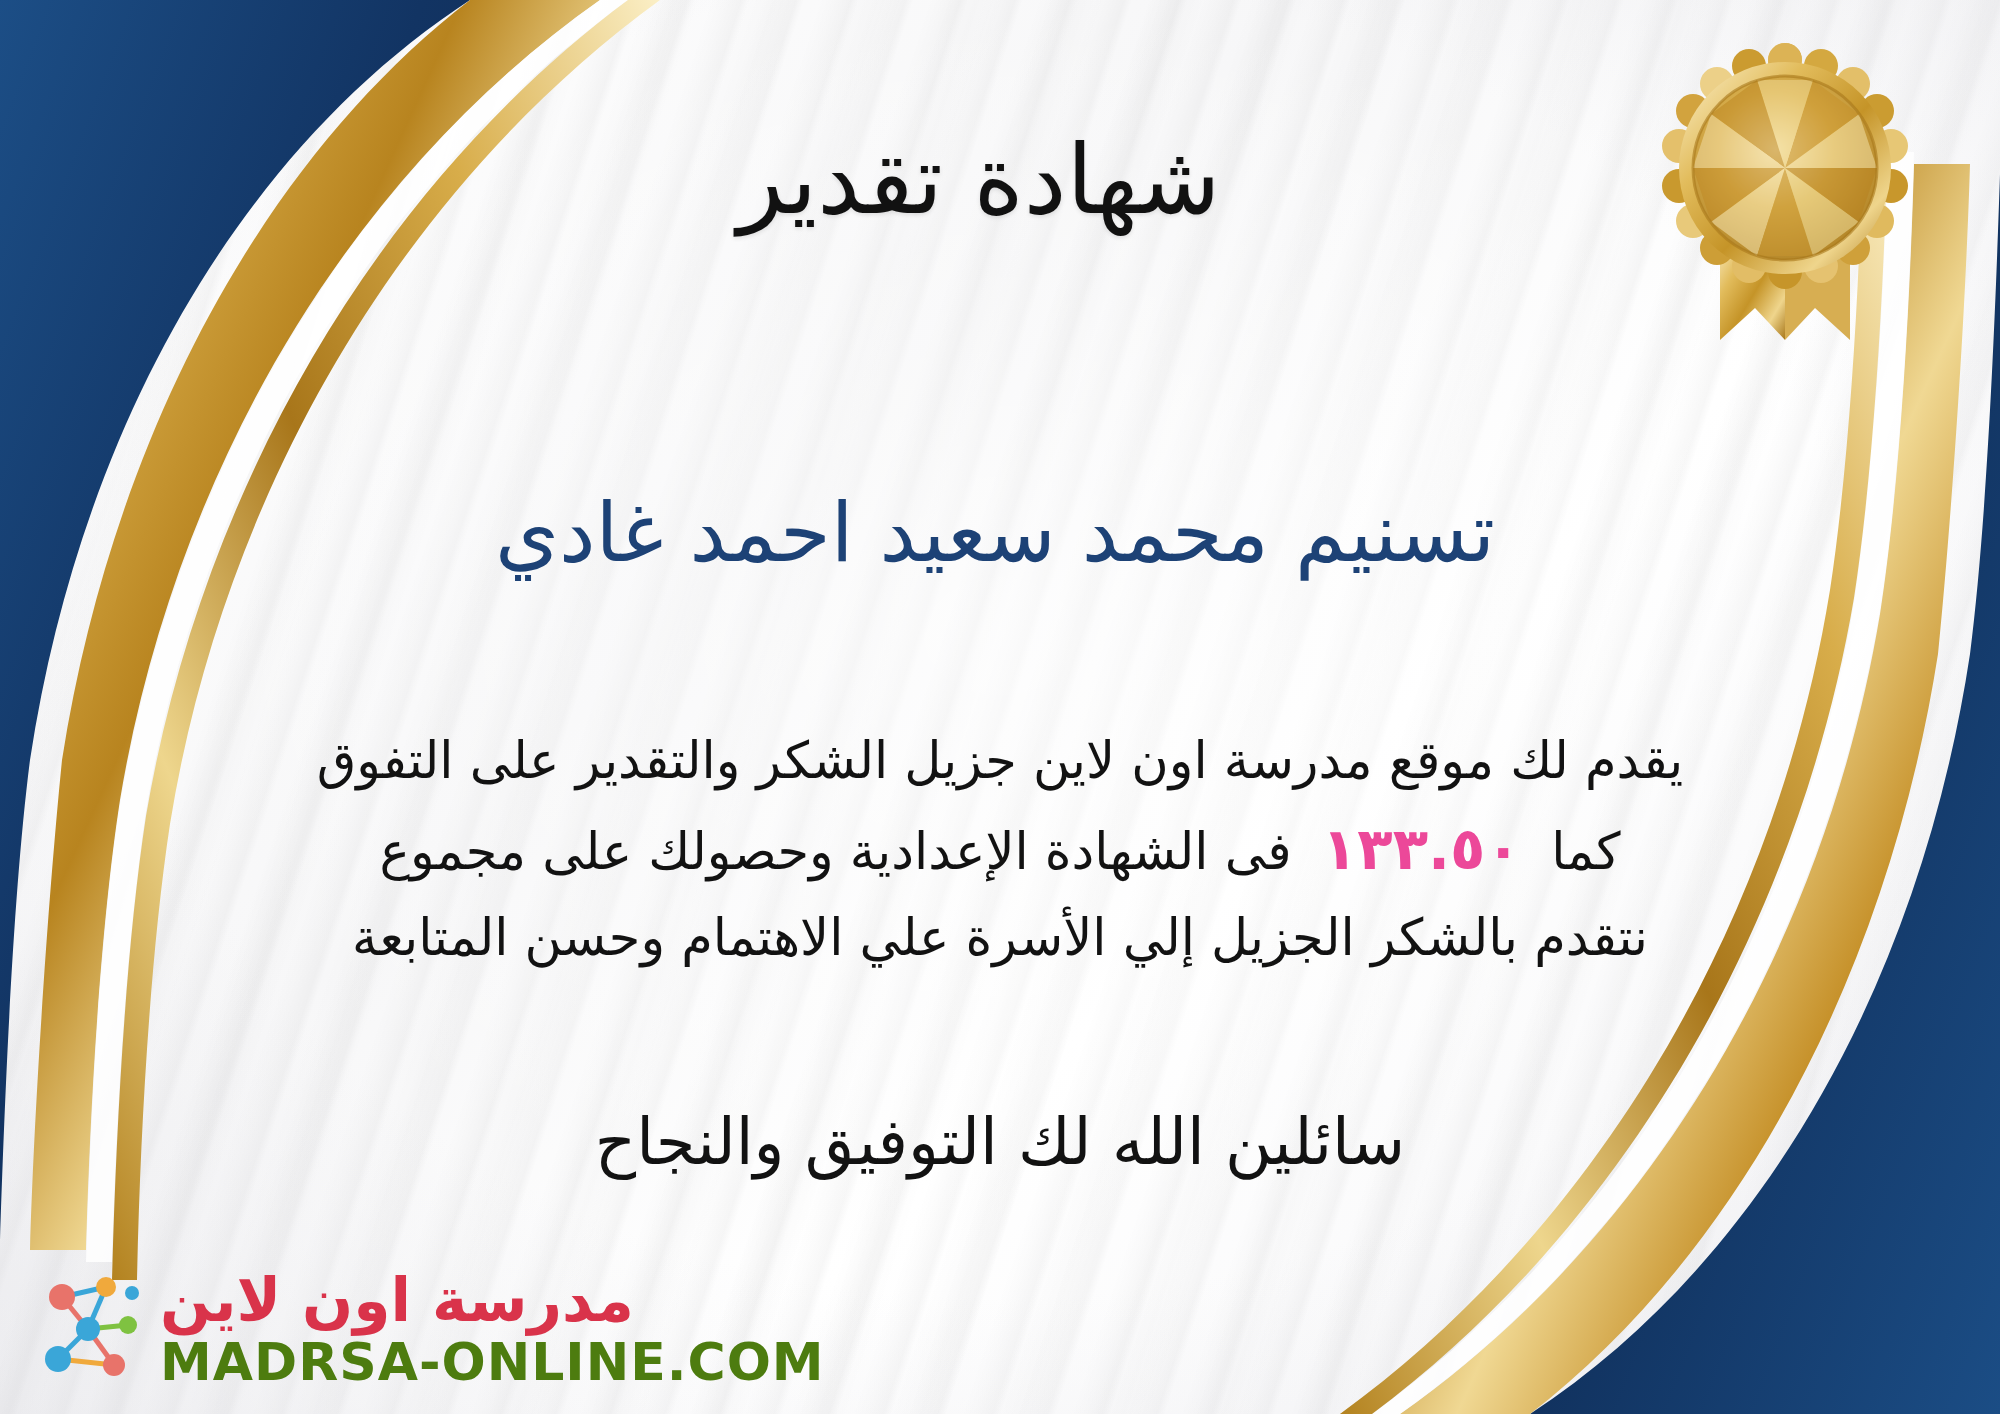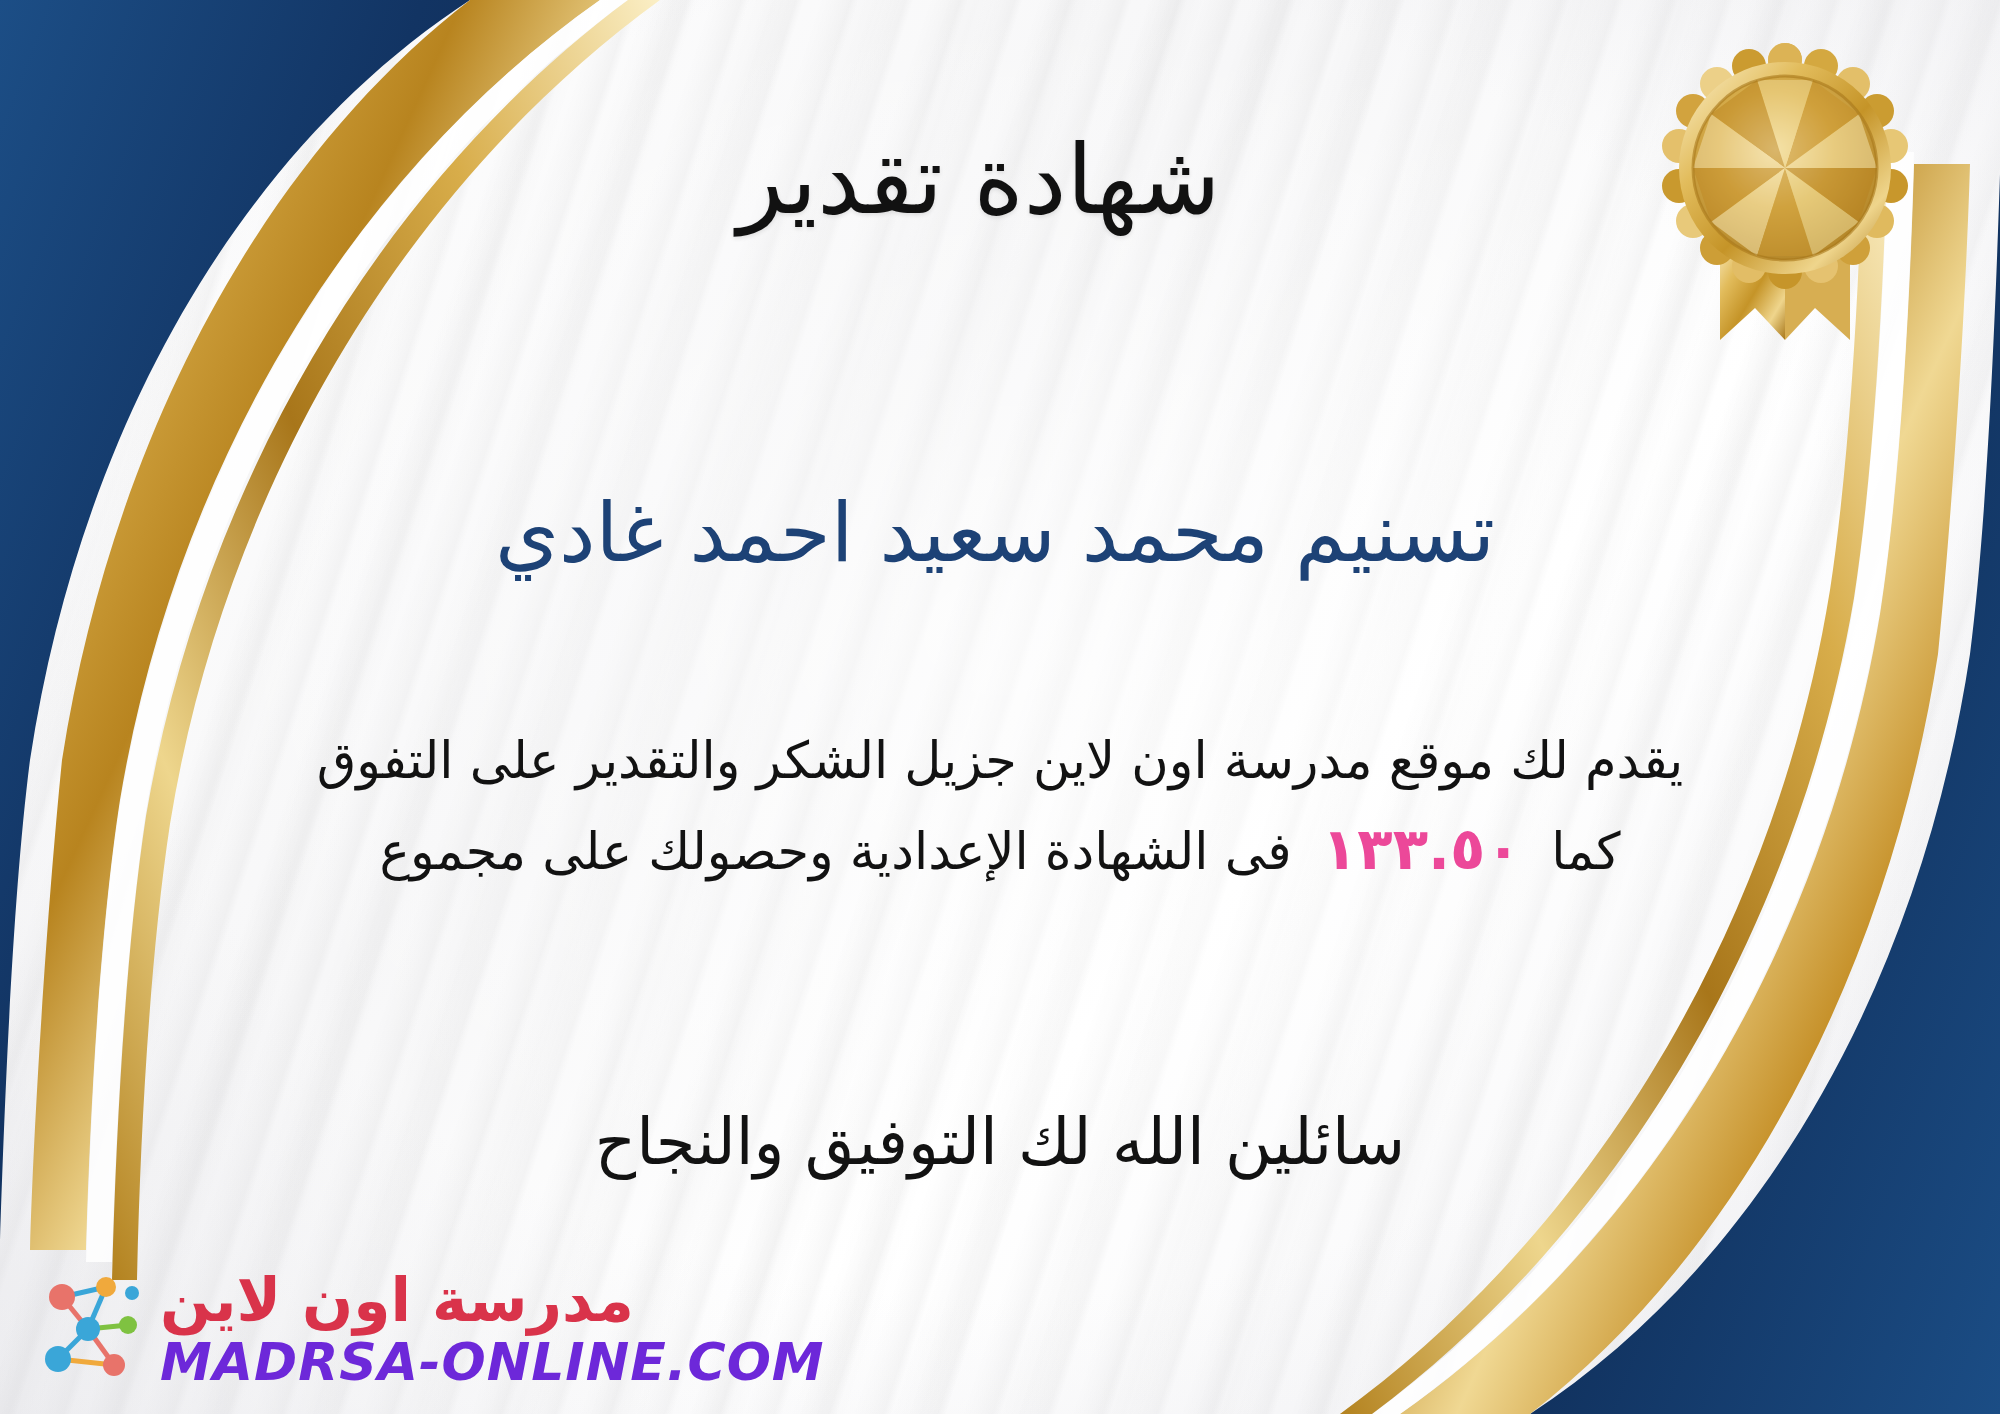--- a/index.html
+++ b/index.html
@@ -119,24 +119,23 @@
   .logo-text{
     display:flex;flex-direction:column;align-items:flex-end;
     line-height:1;
   }
   .logo-ar{
     font-size:60px;font-weight:700;color:#d9334a;
     letter-spacing:0px;
     margin-bottom:6px;
   }
   .logo-en{
-    font-size:52px;font-weight:700;color:#6d28d9;
+    font-size:52px;font-weight:700;color:#4d7c0f;
     letter-spacing:1px;direction:ltr;
     font-family:"DejaVu Sans","Liberation Sans",sans-serif;
-    font-style:italic;
   }
   .logo-mark{margin-right:14px;margin-left:0;}
 </style>
 </head>
 <body>
 
 <div class="cert">
 
   <div class="texture"></div>
   <div class="vignette"></div>
@@ -259,20 +258,21 @@
 
     <div class="recipient">تسنيم محمد سعيد احمد غادي</div>
 
     <div class="body">
       <span class="line">يقدم لك موقع مدرسة اون لاين جزيل الشكر  والتقدير على التفوق</span>
       <span class="line">
         <span>كما</span>
         <span class="grade">١٣٣.٥٠</span>
         <span>فى الشهادة الإعدادية وحصولك على مجموع</span>
       </span>
+      <span class="line">نتقدم  بالشكر الجزيل إلي الأسرة علي الاهتمام وحسن المتابعة</span>
     </div>
 
     <div class="closing">سائلين الله لك التوفيق  والنجاح</div>
   </div>
 
   <div class="logo">
     <div class="logo-text">
       <div class="logo-ar">مدرسة اون لاين</div>
       <div class="logo-en">MADRSA-ONLINE.COM</div>
     </div>

